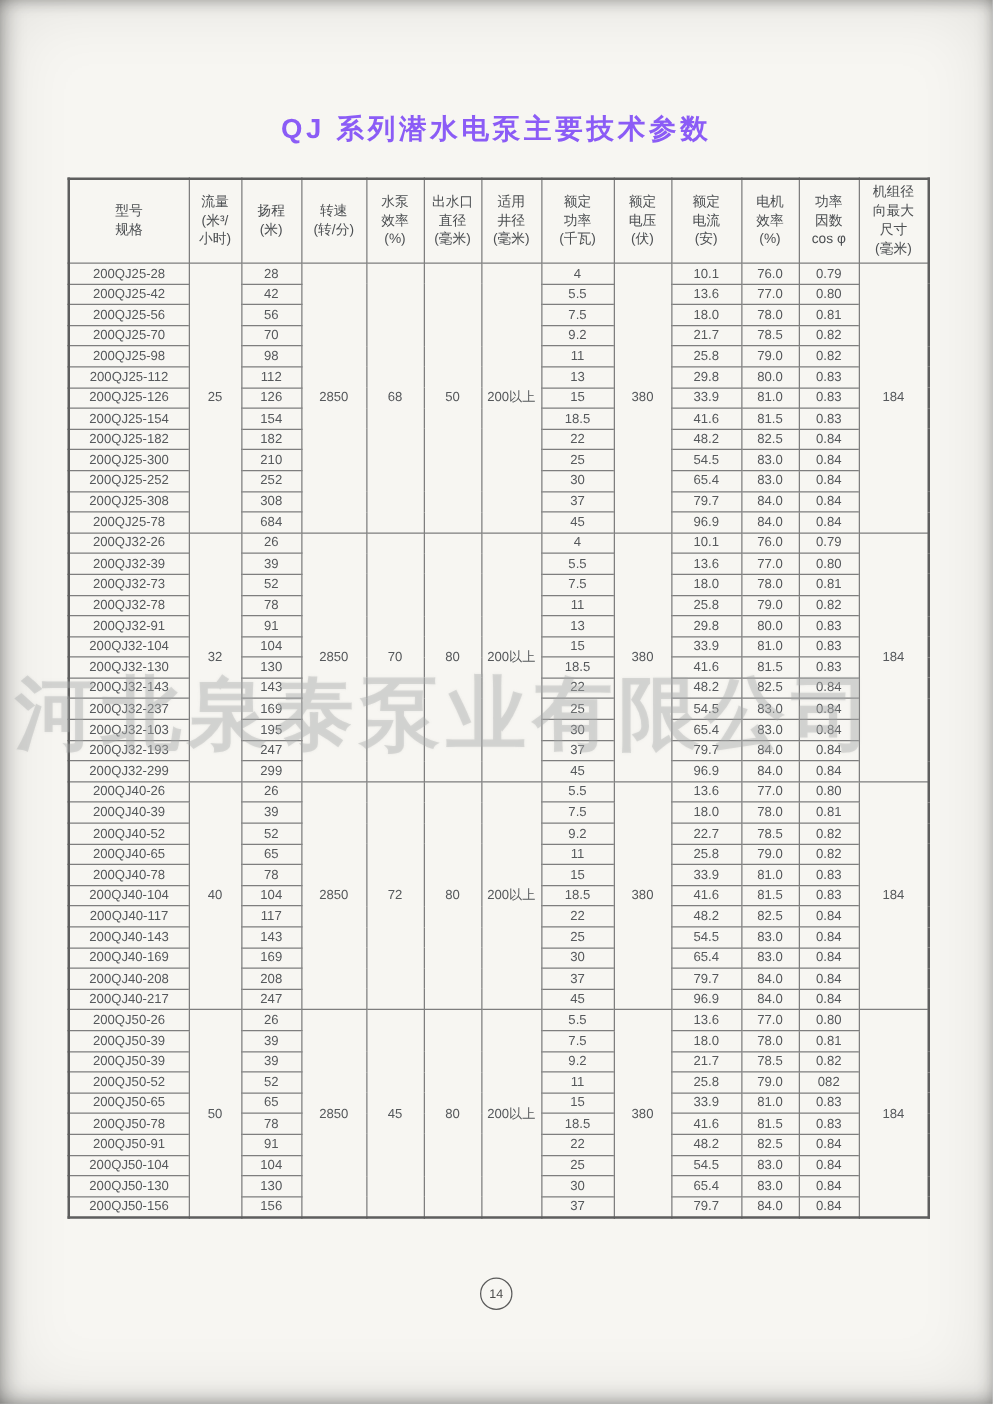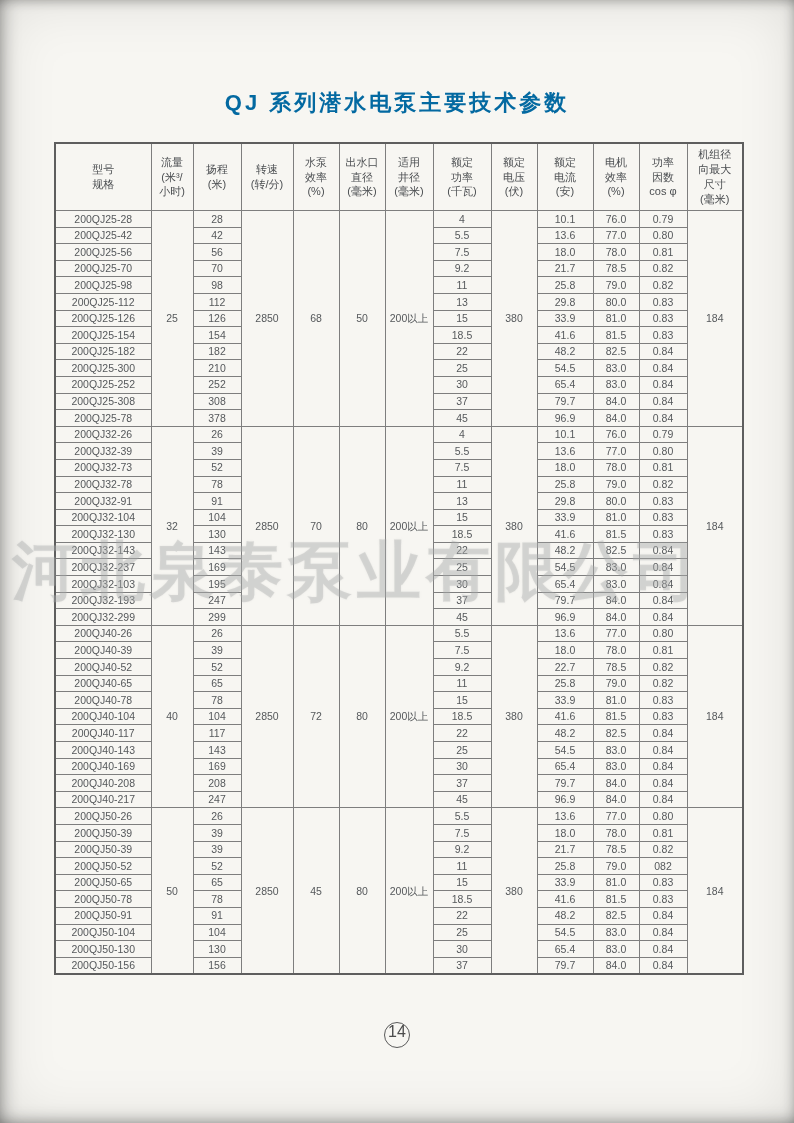--- a/index.html
+++ b/index.html
@@ -7,21 +7,21 @@
     position:relative; width:794px; height:1123px; margin:0 auto;
     background:#f7f6f2;
     font-family:"Liberation Sans","DejaVu Sans",sans-serif;
     box-shadow: inset 0 0 60px rgba(0,0,0,0.10), inset 12px 0 18px -10px rgba(0,0,0,0.35),
                 inset -10px 0 14px -10px rgba(0,0,0,0.25), inset 0 -12px 16px -10px rgba(0,0,0,0.30),
                 inset 0 10px 12px -8px rgba(0,0,0,0.22);
     overflow:hidden;
   }
   .title {
     position:absolute; top:88px; left:0; width:100%;
-    text-align:center; font-size:22px; font-weight:bold; color:#0369a1;
+    text-align:center; font-size:22px; font-weight:bold; color:#8b5cf6;
     letter-spacing:3px;
   }
   table.spec {
     position:absolute; left:54px; top:142px; width:688px;
     border-collapse:collapse; table-layout:fixed;
     font-size:10.5px; color:#55585b;
   }
   table.spec th, table.spec td {
     border:1px solid #7e7e7e; text-align:center; vertical-align:middle;
     padding:0 1px; overflow:hidden;
@@ -35,21 +35,21 @@
   .watermark {
     position:absolute; top:528px; left:12px; width:780px;
     font-size:64px; font-weight:bold; letter-spacing:5px; white-space:nowrap;
     color:rgba(155,158,160,0.30);
     text-shadow:0 0 2px rgba(190,190,190,0.25);
     pointer-events:none; z-index:5;
   }
   .pagenum {
     position:absolute; left:50%; top:1022px; transform:translateX(-50%);
     width:24px; height:24px; border:1.2px solid #5a5a5a; border-radius:50%;
-    font-size:16px; color:#4c4c4c; display:flex; align-items:flex-start; justify-content:center;
+    font-size:10px; color:#4c4c4c; display:flex; align-items:center; justify-content:center;
   }
 </style>
 </head>
 <body>
 
 <div class="paper">
   <div class="title">QJ 系列潜水电泵主要技术参数</div>
 
   <table class="spec">
     <colgroup>
@@ -207,21 +207,21 @@
         <tr>
           <td>200QJ25-308</td>
           <td>308</td>
           <td>37</td>
           <td>79.7</td>
           <td>84.0</td>
           <td>0.84</td>
         </tr>
         <tr>
           <td>200QJ25-78</td>
-          <td>378</td>
+          <td>684</td>
           <td>45</td>
           <td>96.9</td>
           <td>84.0</td>
           <td>0.84</td>
         </tr>
         <tr>
           <td>200QJ32-26</td>
           <td rowspan="12">32</td>
           <td>26</td>
           <td rowspan="12">2850</td>

